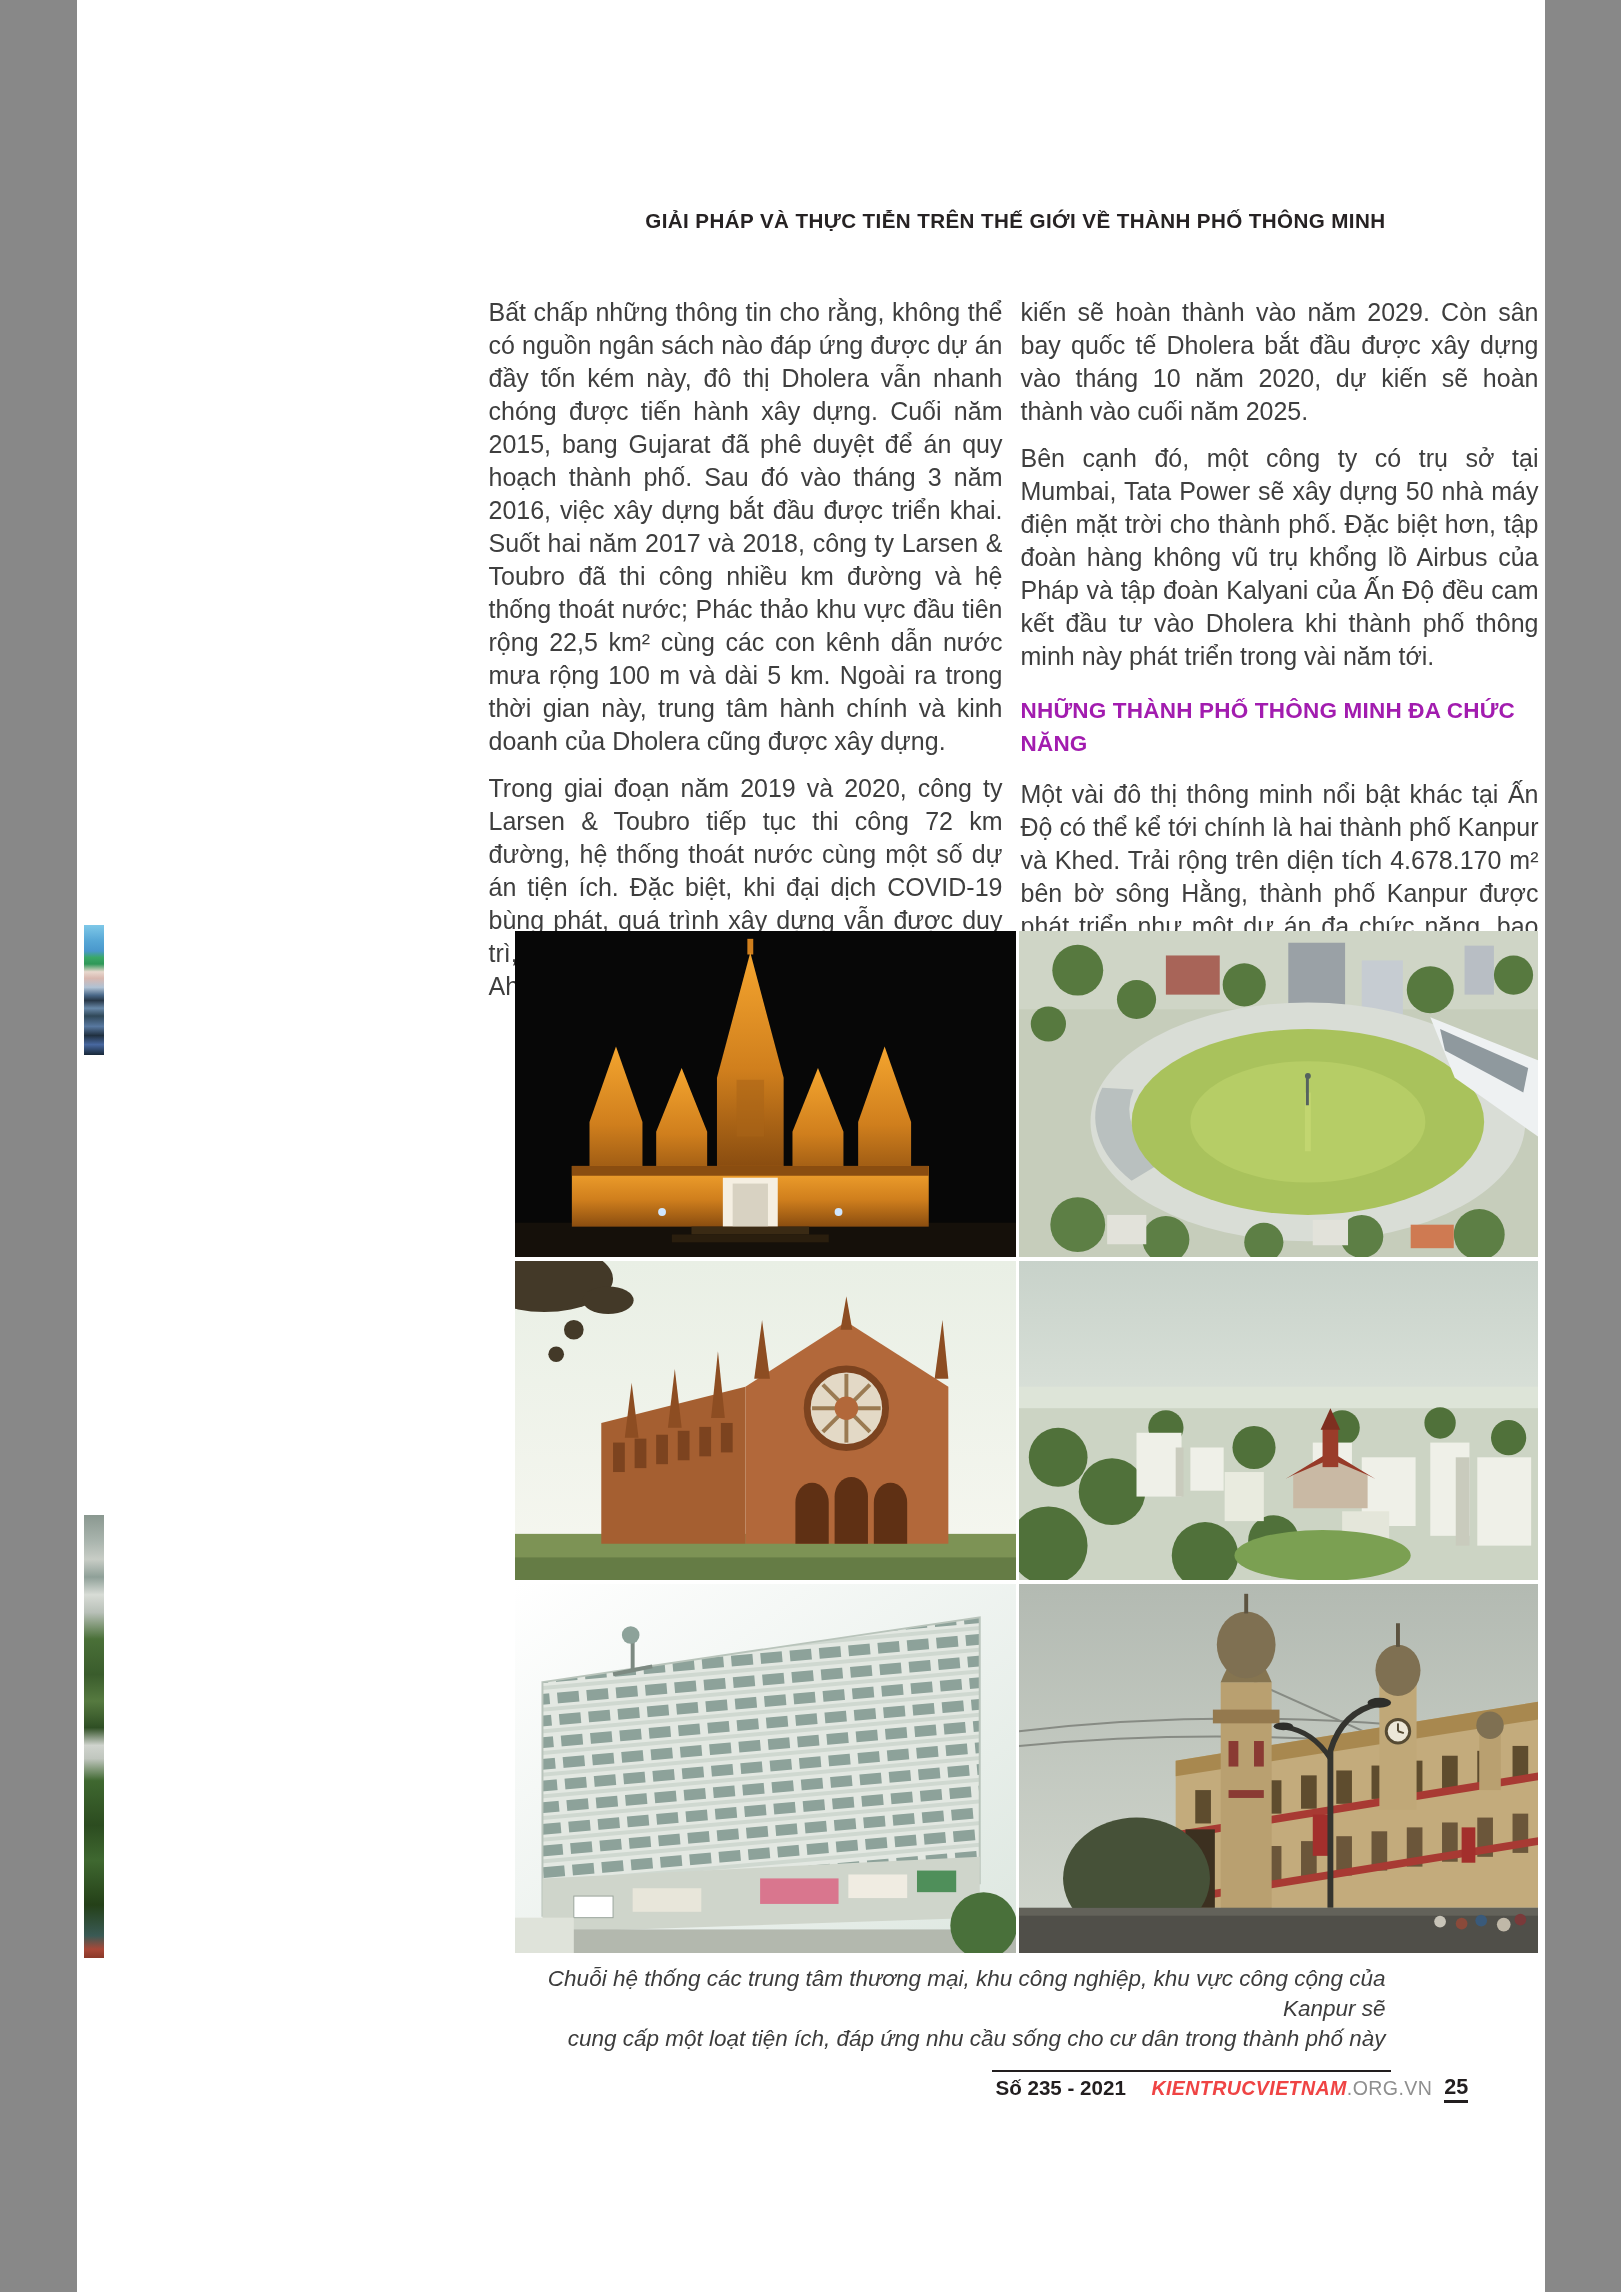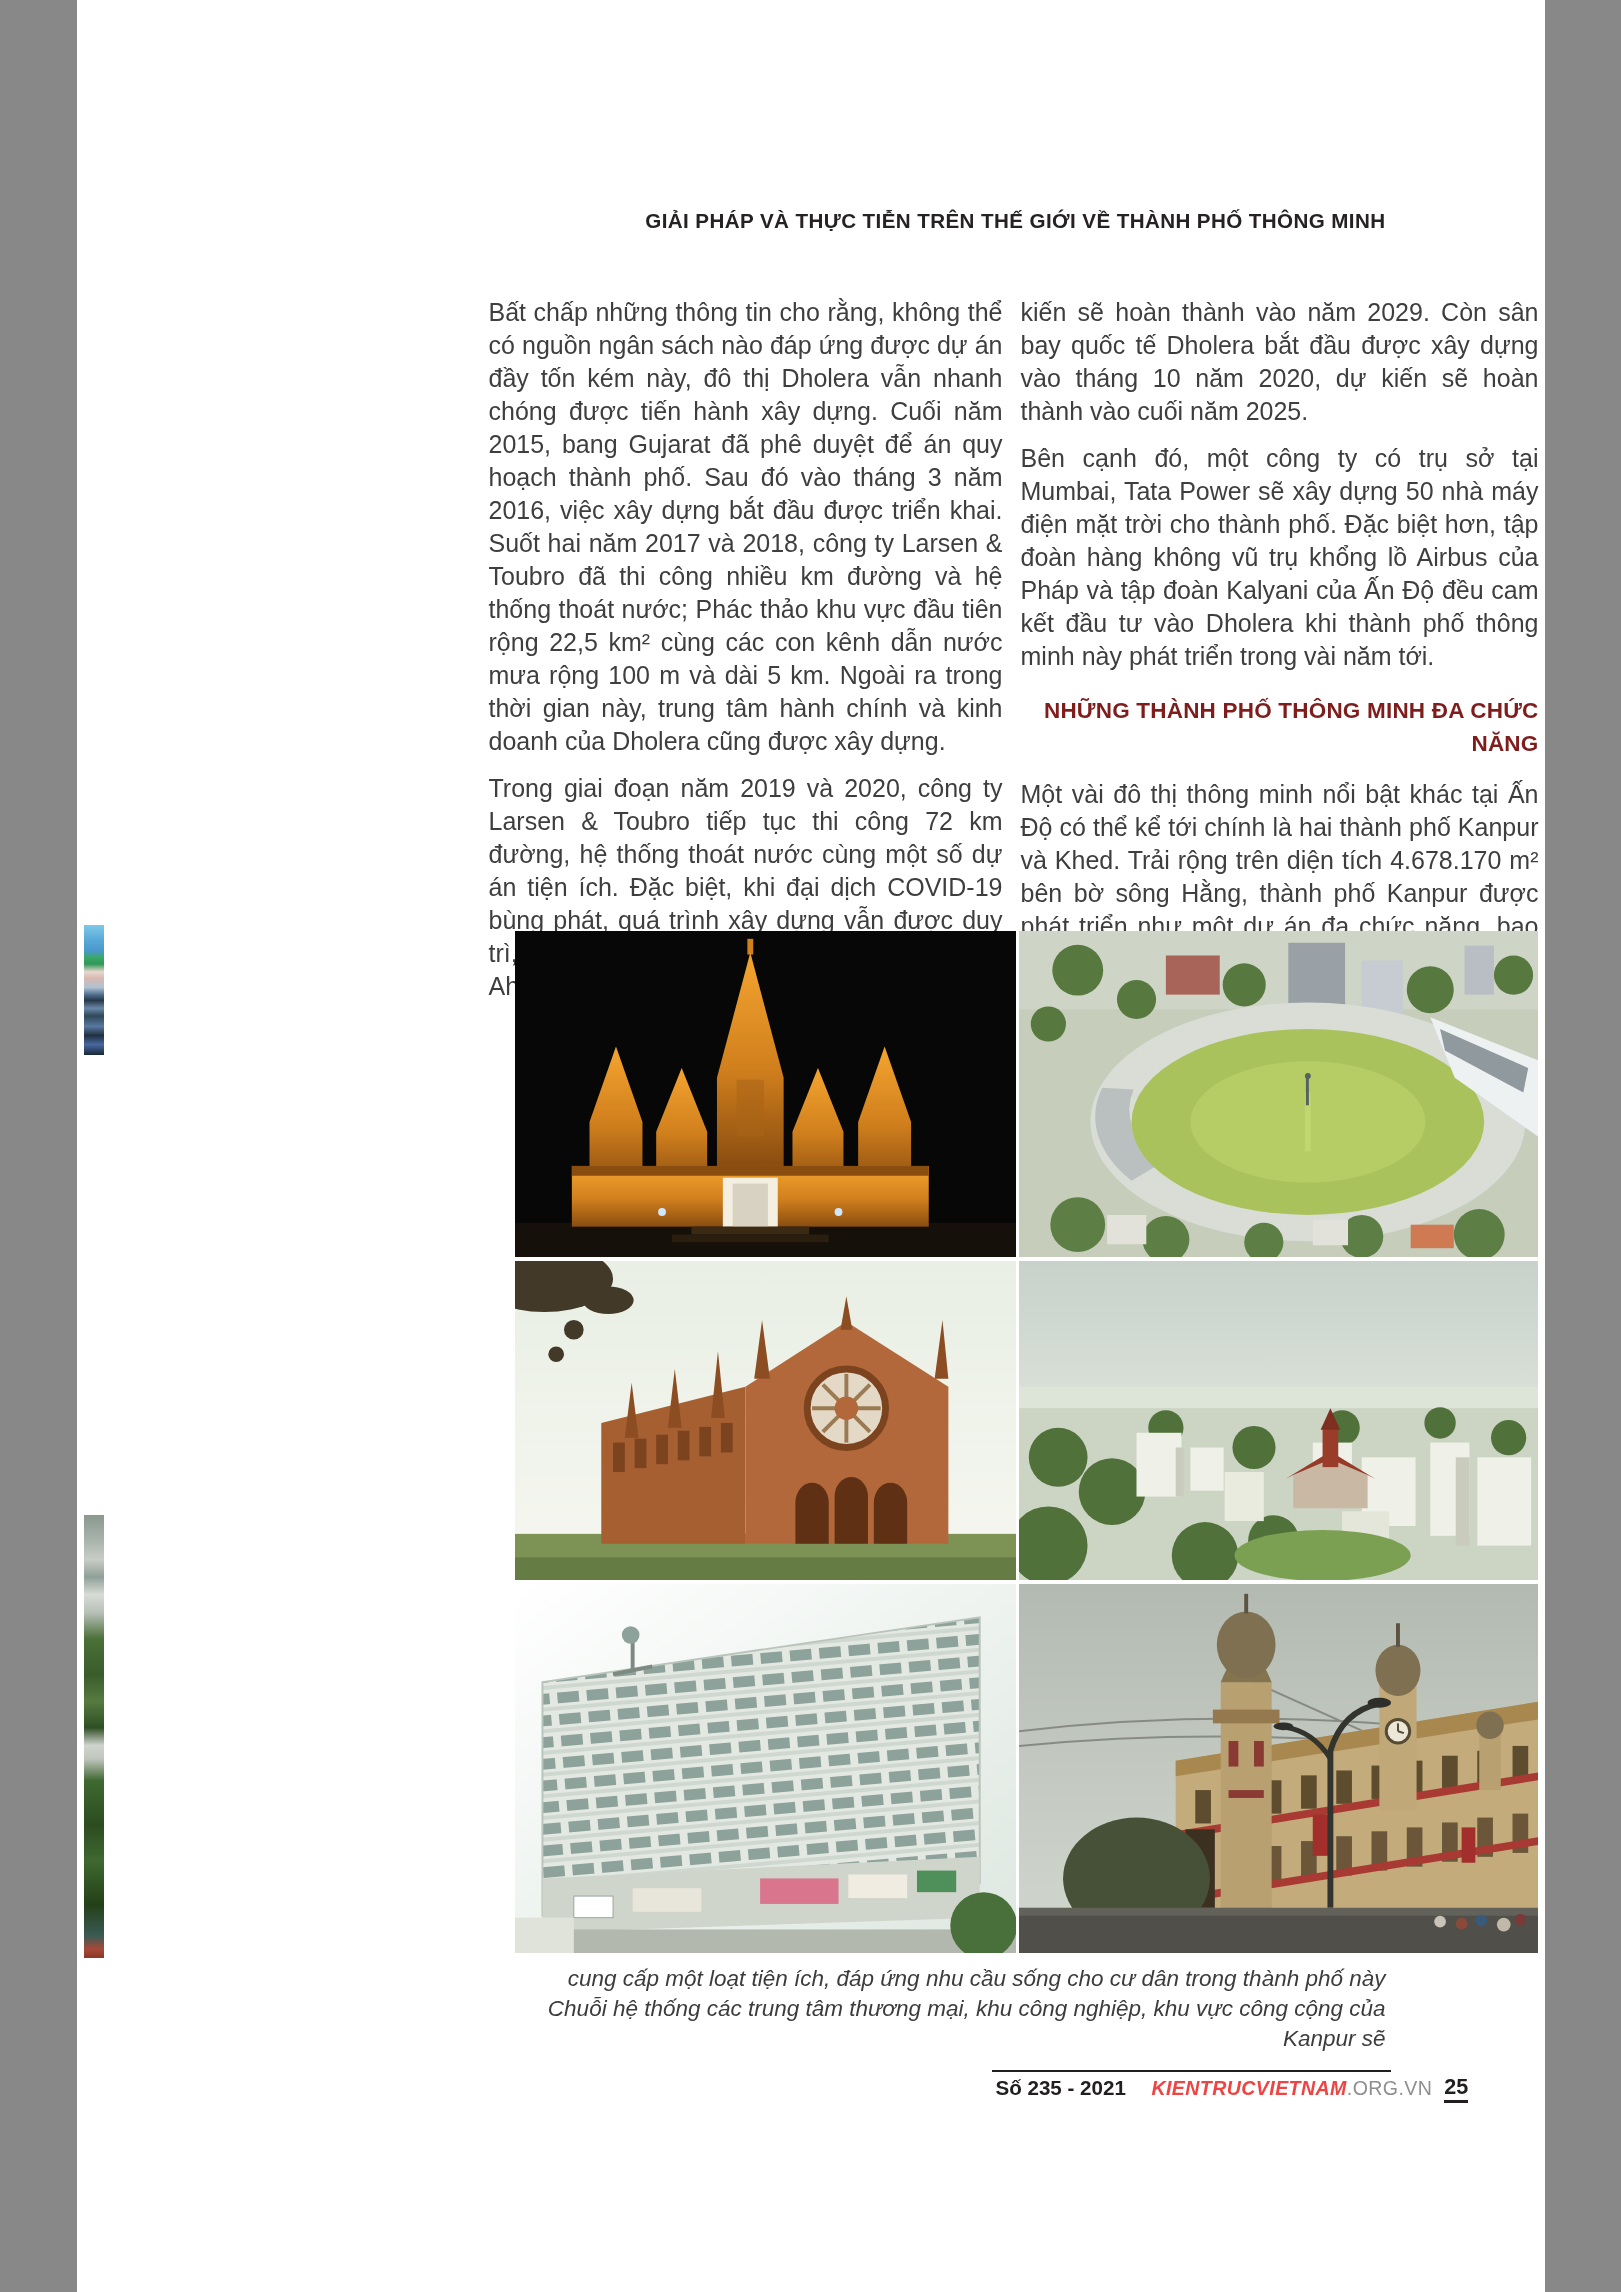--- a/index.html
+++ b/index.html
@@ -14,22 +14,22 @@
   }
   .col{
     position:absolute;top:296px;font-size:25px;line-height:33px;
     color:#3e3e3e;text-align:justify;
   }
   .col-left{left:412px;width:514px;}
   .col-right{left:944px;width:518px;}
   .col p{margin:0 0 13.7px 0;}
   .col p.cont{text-align-last:justify;}
   .section-heading{
-    font-size:22.5px;font-weight:bold;color:#7f1d1d;letter-spacing:0.2px;
-    margin:21.6px 0 17.6px 0;text-align:right;
+    font-size:22.5px;font-weight:bold;color:#a21caf;letter-spacing:0.2px;
+    margin:21.6px 0 17.6px 0;text-align:left;
   }
   .edge-strip{position:absolute;left:7.8px;width:19.6px;}
   .edge-strip-1{
     top:925px;height:130px;
     background:linear-gradient(180deg,#7ec8e8 0%,#57a7d6 12%,#4a98cc 20%,#3aa868 25%,#2f9858 30%,#e8d8ce 36%,#d8b8b0 41%,#b0c2d4 48%,#4a6888 54%,#283848 58%,#6888a8 64%,#304858 70%,#5878a0 78%,#203040 85%,#4868a0 92%,#182838 100%);
   }
   .edge-strip-2{
     top:1515px;height:443px;
     background:linear-gradient(180deg,#8a9890 0%,#aab5ae 6%,#c8cdc6 10%,#8fa098 14%,#d8dcd6 18%,#b8c0b8 22%,#4a7038 28%,#3a5c2c 36%,#567a40 42%,#2f4f24 48%,#d0d4ce 52%,#c0c6be 55%,#3f6830 60%,#2c4c20 70%,#3f6830 78%,#244018 88%,#3a5a55 95%,#a84838 98%,#8a3828 100%);
   }
@@ -359,22 +359,22 @@
             <circle cx="472" cy="343" r="6" fill="#3a5a7a"></circle>
               <circle cx="495" cy="347" r="7" fill="#c0b8a8"></circle>
             <circle cx="512" cy="342" r="6" fill="#7a3a3a"></circle>
           </g>
         </svg>
       </div>
     </div>
   </div>
 
   <div class="caption">
+    <div>Chuỗi hệ thống các trung tâm thương mại, khu công nghiệp, khu vực công cộng của Kanpur sẽ</div>
     <div>cung cấp một loạt tiện ích, đáp ứng nhu cầu sống cho cư dân trong thành phố này</div>
-    <div>Chuỗi hệ thống các trung tâm thương mại, khu công nghiệp, khu vực công cộng của Kanpur sẽ</div>
   </div>
 
   <div class="footer">
     <div class="footer-issue">Số 235 - 2021</div>
     <div class="footer-div"></div>
     <div class="footer-site">
       <span class="site-bold">KIENTRUCVIETNAM</span>
         <span class="site-gray">.ORG.VN</span>
     </div>
     <div class="footer-div"></div>

